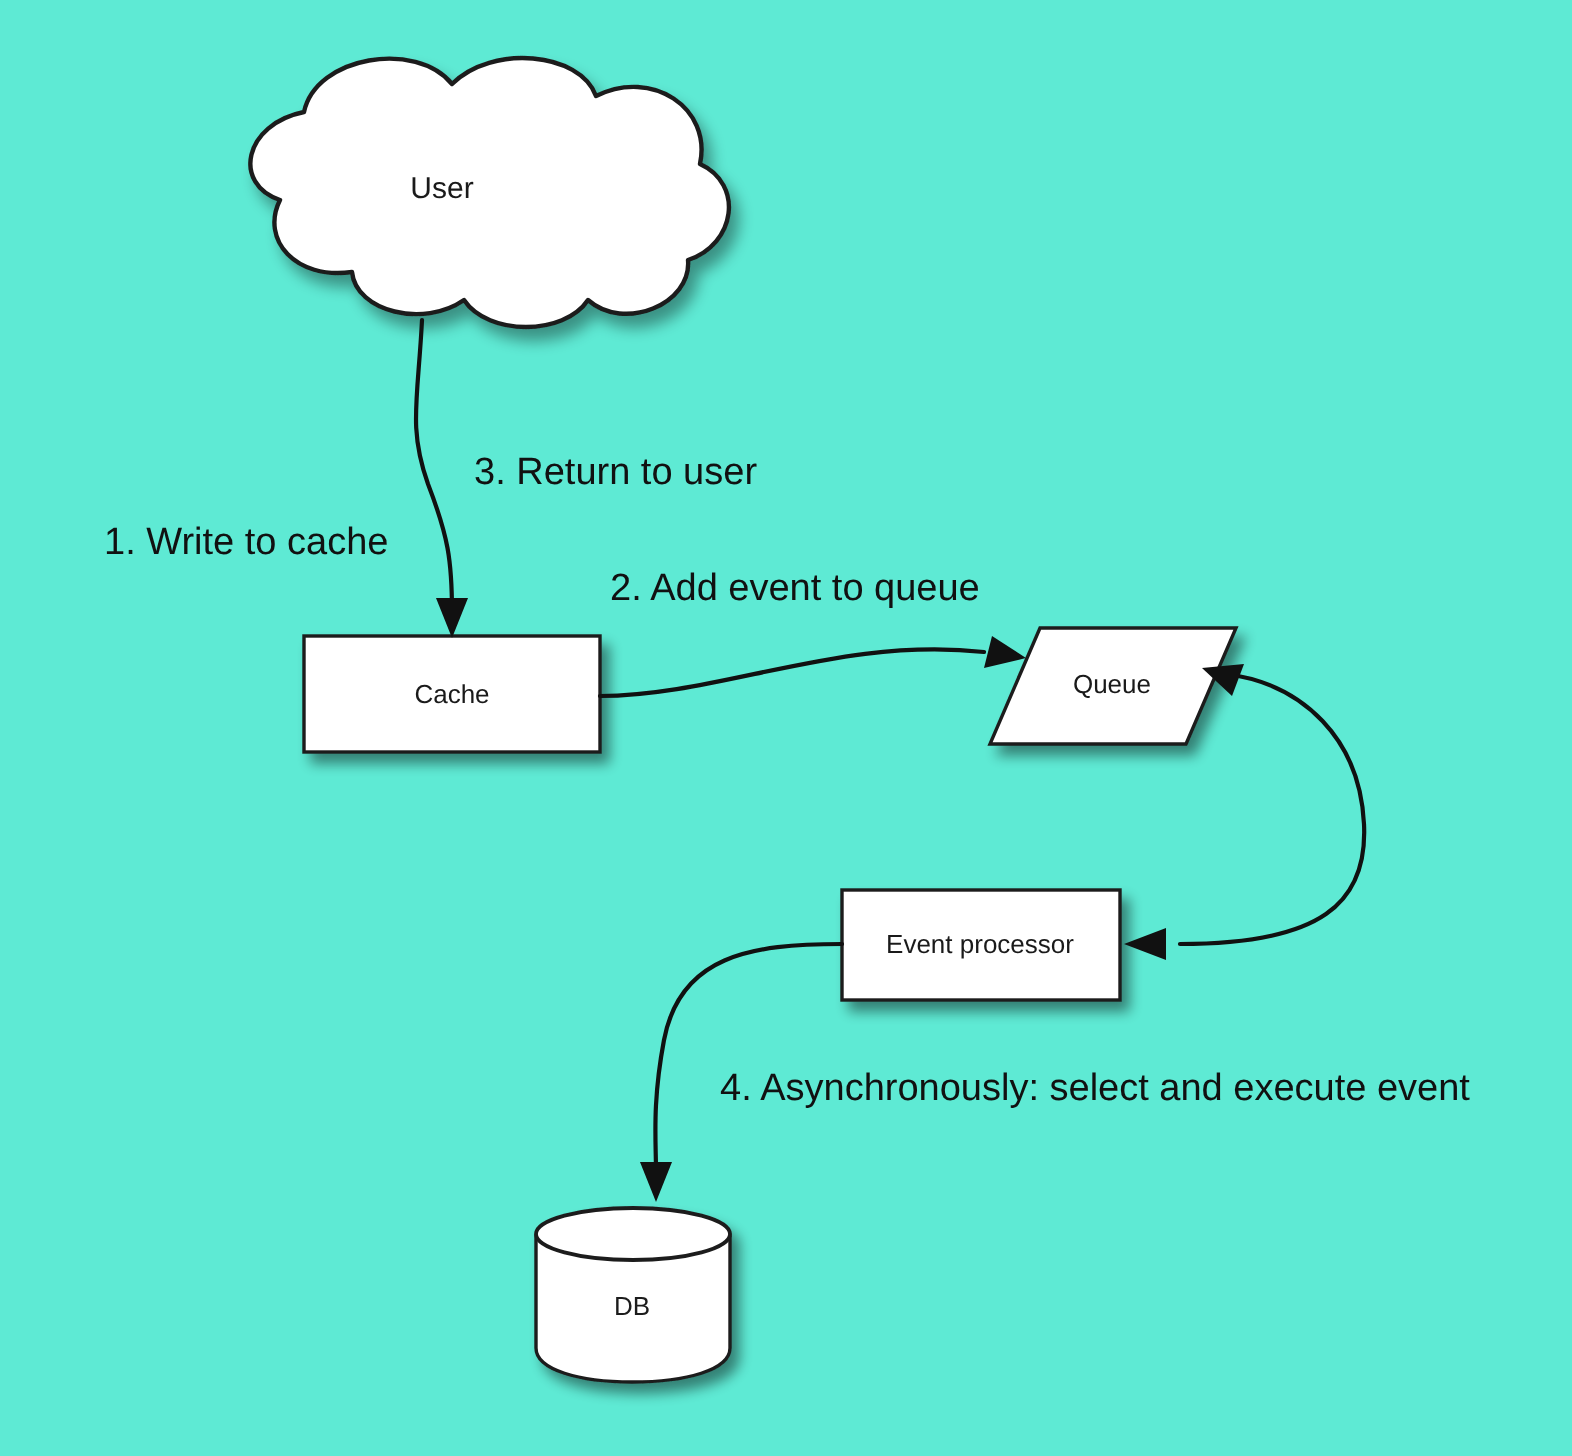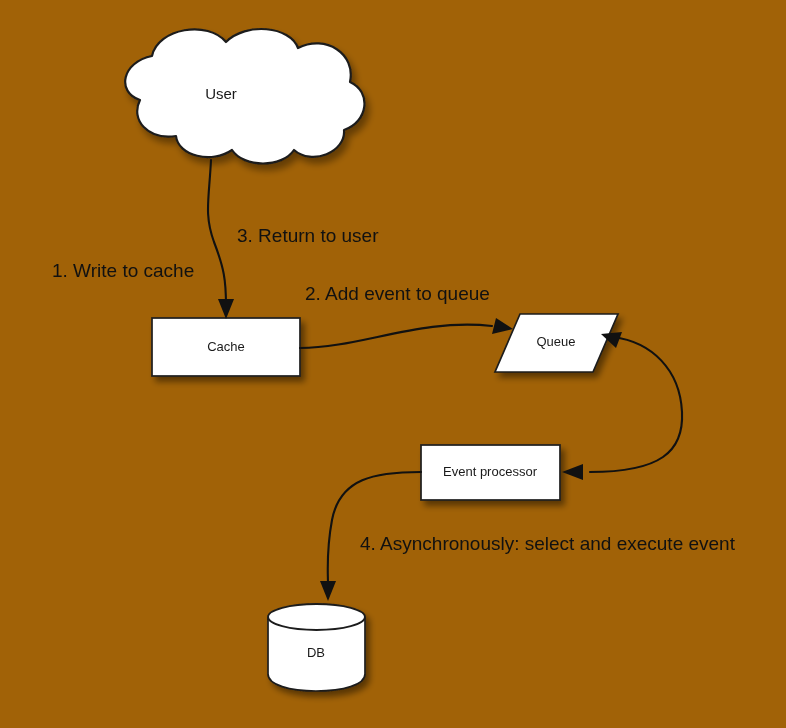--- a/index.html
+++ b/index.html
@@ -9,21 +9,21 @@
     background: #ffffff;
   }
   body {
     font-family: "Liberation Sans", "DejaVu Sans", sans-serif;
     -webkit-font-smoothing: antialiased;
   }
   #canvas {
     position: relative;
     width: 786px;
     height: 728px;
-    background: #a16207;
+    background: #5eead4;
     overflow: hidden;
   }
   #canvas svg {
     position: absolute;
     top: 0;
     left: 0;
     width: 786px;
     height: 728px;
   }
   .node-label {

